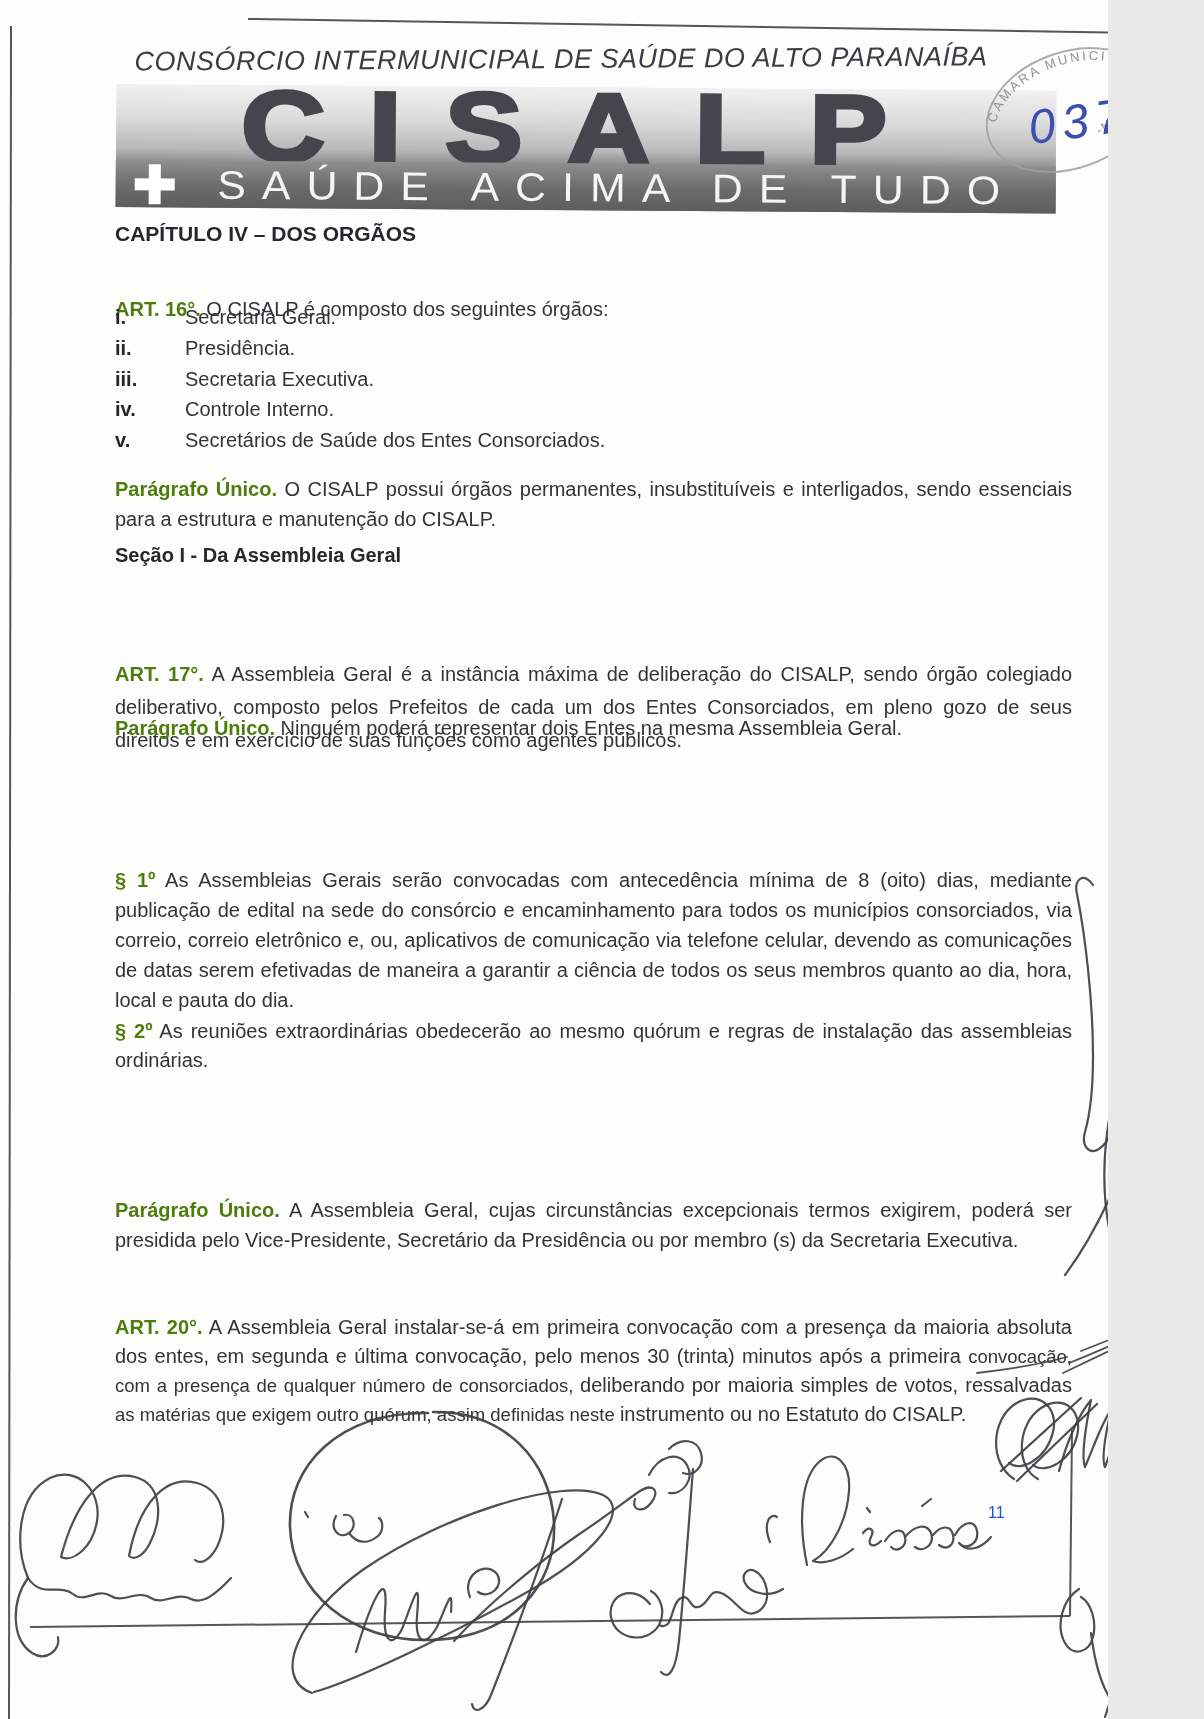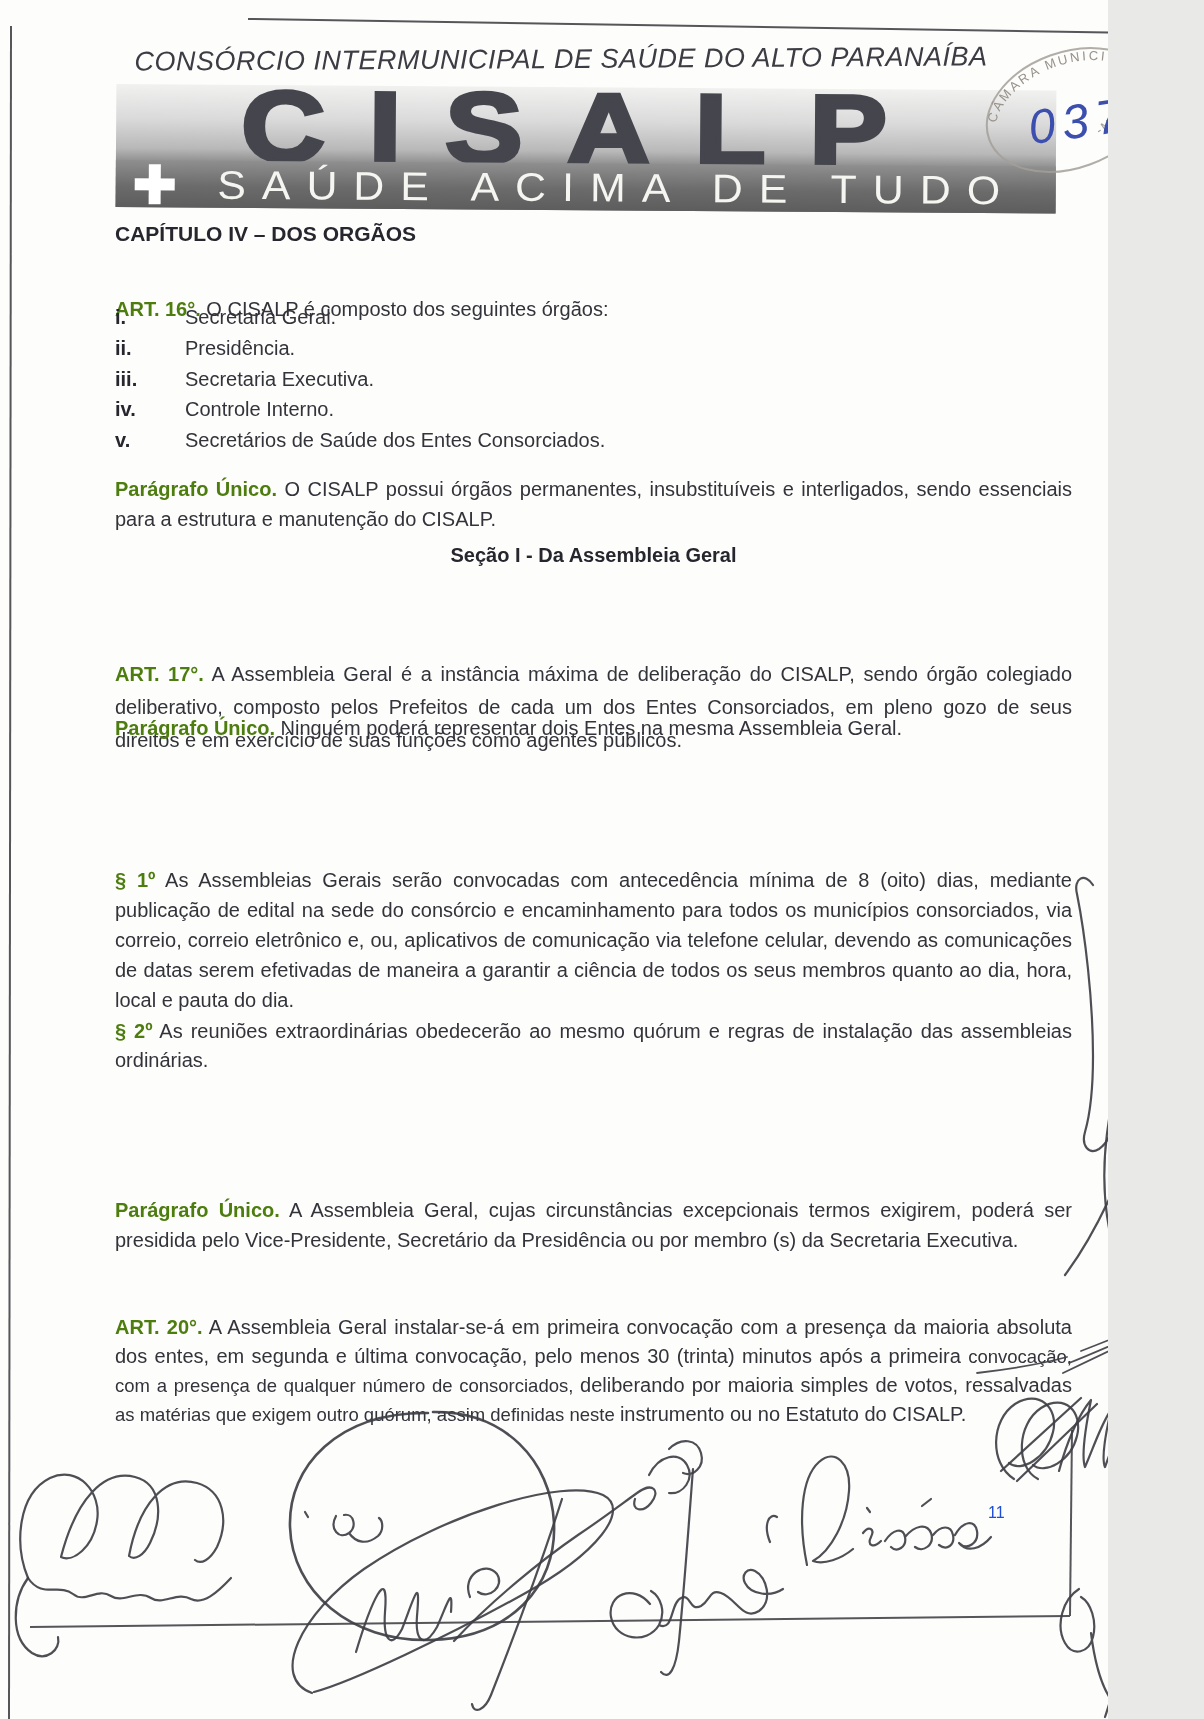--- a/index.html
+++ b/index.html
@@ -23,21 +23,21 @@
         background:linear-gradient(180deg,#8f8f8f 0%,#6b6b6b 55%,#5d5d5d 100%);}
   .band-text{position:absolute;left:62px;right:0;top:0;text-align:center;
              font-size:40px;line-height:48px;letter-spacing:15px;color:#f5f5f2;
              transform:scaleX(1.07);transform-origin:center;white-space:nowrap;}
   .cross{position:absolute;left:10px;top:0;width:62px;height:47px;}
   .cross::before{content:"";position:absolute;left:9px;top:18px;width:40px;height:12px;background:#fff;}
   .cross::after{content:"";position:absolute;left:23px;top:4px;width:12px;height:40px;background:#fff;}
   
   .chapter{position:absolute;left:115px;top:222px;width:957px;
            font-weight:bold;font-size:21px;color:#26262e;z-index:2;}
-  .section-title{position:absolute;left:115px;top:544px;width:957px;text-align:center;
+  .section-title{position:absolute;left:115px;top:544px;width:957px;
            font-weight:bold;font-size:20px;color:#26262e;z-index:2;}
   .para{position:absolute;left:115px;width:957px;font-size:20px;line-height:30px;
         text-align:justify;text-align-last:left;z-index:2;}
   .para b{color:#4d7c0f;}
   .alt{font-size:18.5px;}
   .list{position:absolute;left:115px;top:306px;width:957px;z-index:2;}
   .li{display:flex;height:30.8px;font-size:20px;}
   .li b{width:70px;color:#26262e;}
   .pagenum{position:absolute;left:988px;top:1504px;font-size:16px;color:#1d4ed8;z-index:2;}
 </style>

